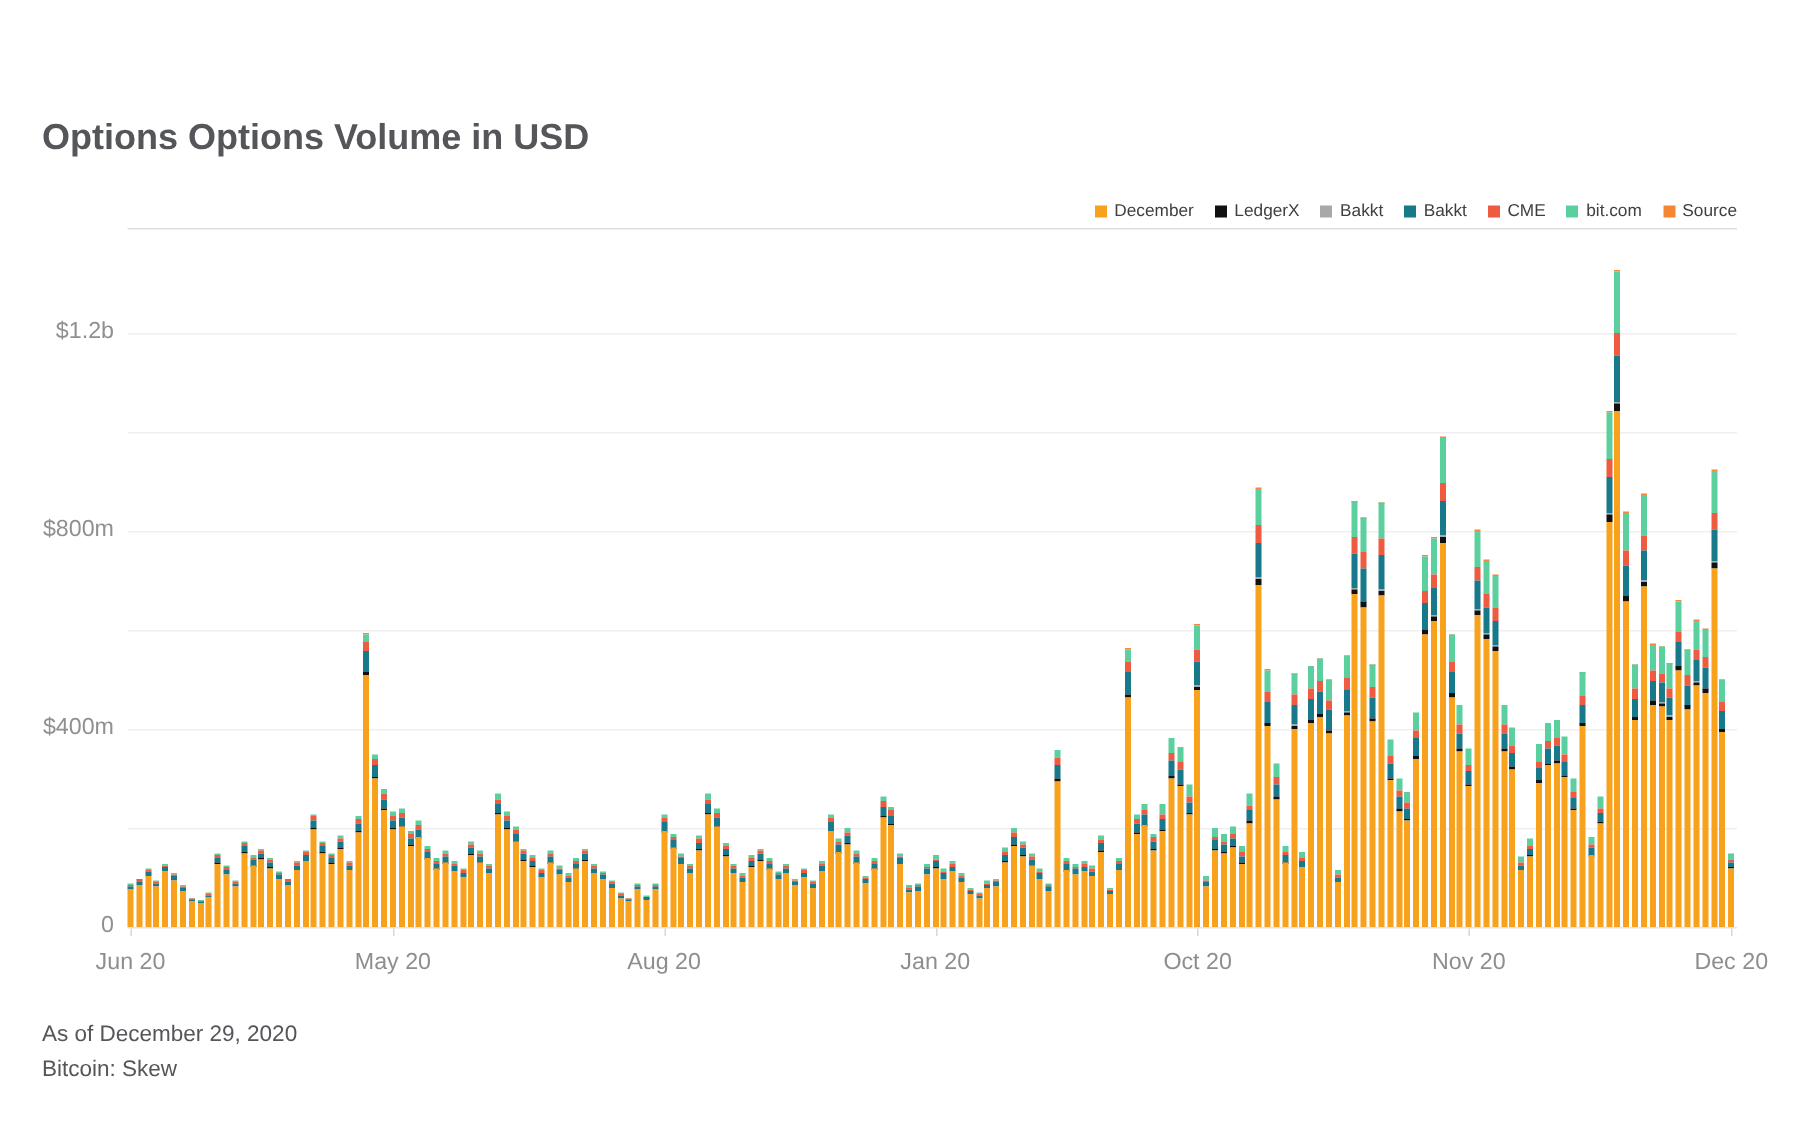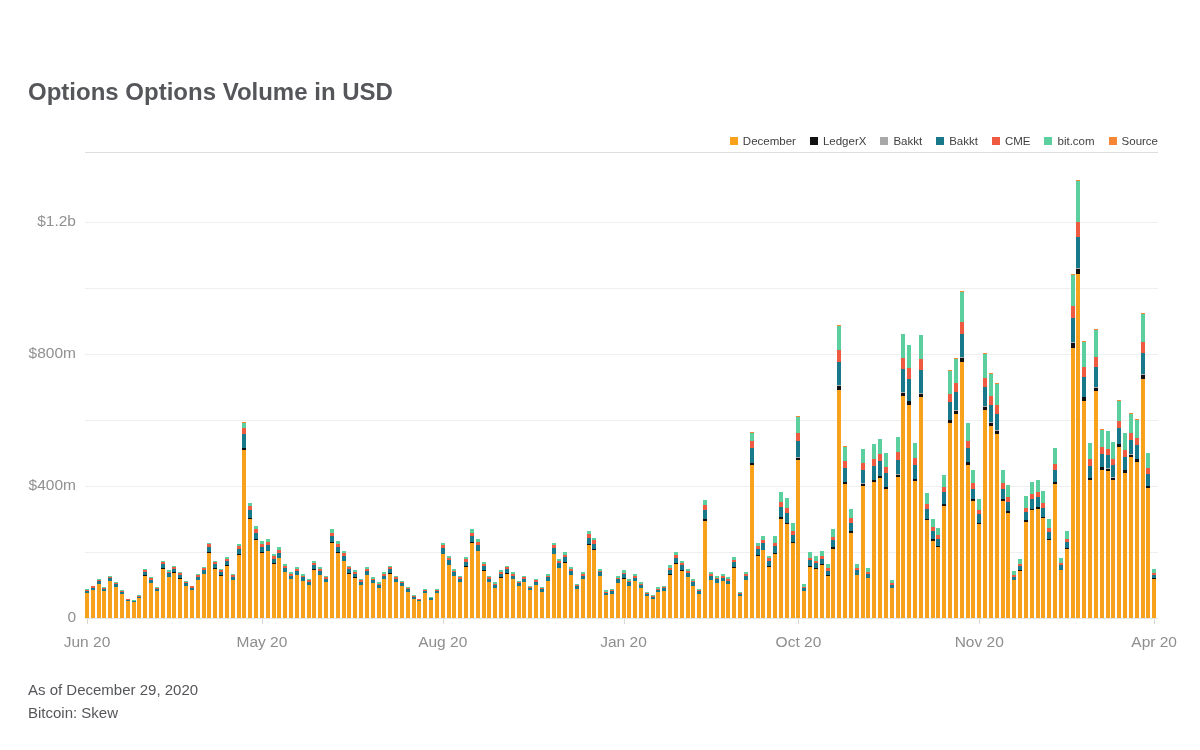--- a/index.html
+++ b/index.html
@@ -1412,19 +1412,19 @@
       <div class="xlabel" style="left: 261.946px;">May 20</div>
       <div class="xtick" style="left: 442.723px;"></div>
       <div class="xlabel" style="left: 442.723px;">Aug 20</div>
       <div class="xtick" style="left: 623.5px;"></div>
       <div class="xlabel" style="left: 623.5px;">Jan 20</div>
       <div class="xtick" style="left: 798.446px;"></div>
       <div class="xlabel" style="left: 798.446px;">Oct 20</div>
       <div class="xtick" style="left: 979.223px;"></div>
       <div class="xlabel" style="left: 979.223px;">Nov 20</div>
       <div class="xtick" style="left: 1154.17px;"></div>
-      <div class="xlabel" style="left: 1154.17px;">Apr 20</div>
+      <div class="xlabel" style="left: 1154.17px;">Dec 20</div>
     </div>
 
   <div class="footnote asof">As of December 29, 2020</div>
   <div class="footnote src">Bitcoin: Skew</div>
 
 </div>
 
 </body></html>

